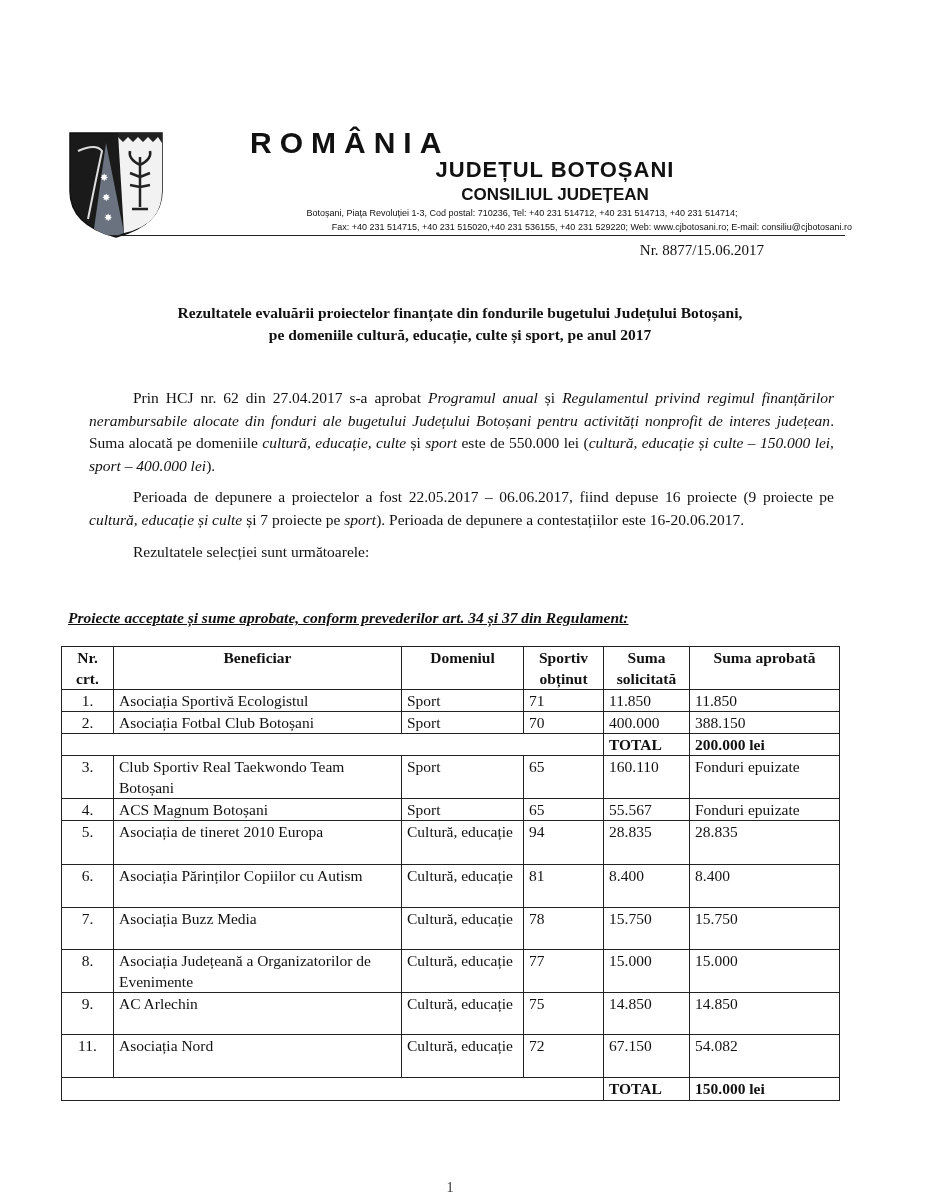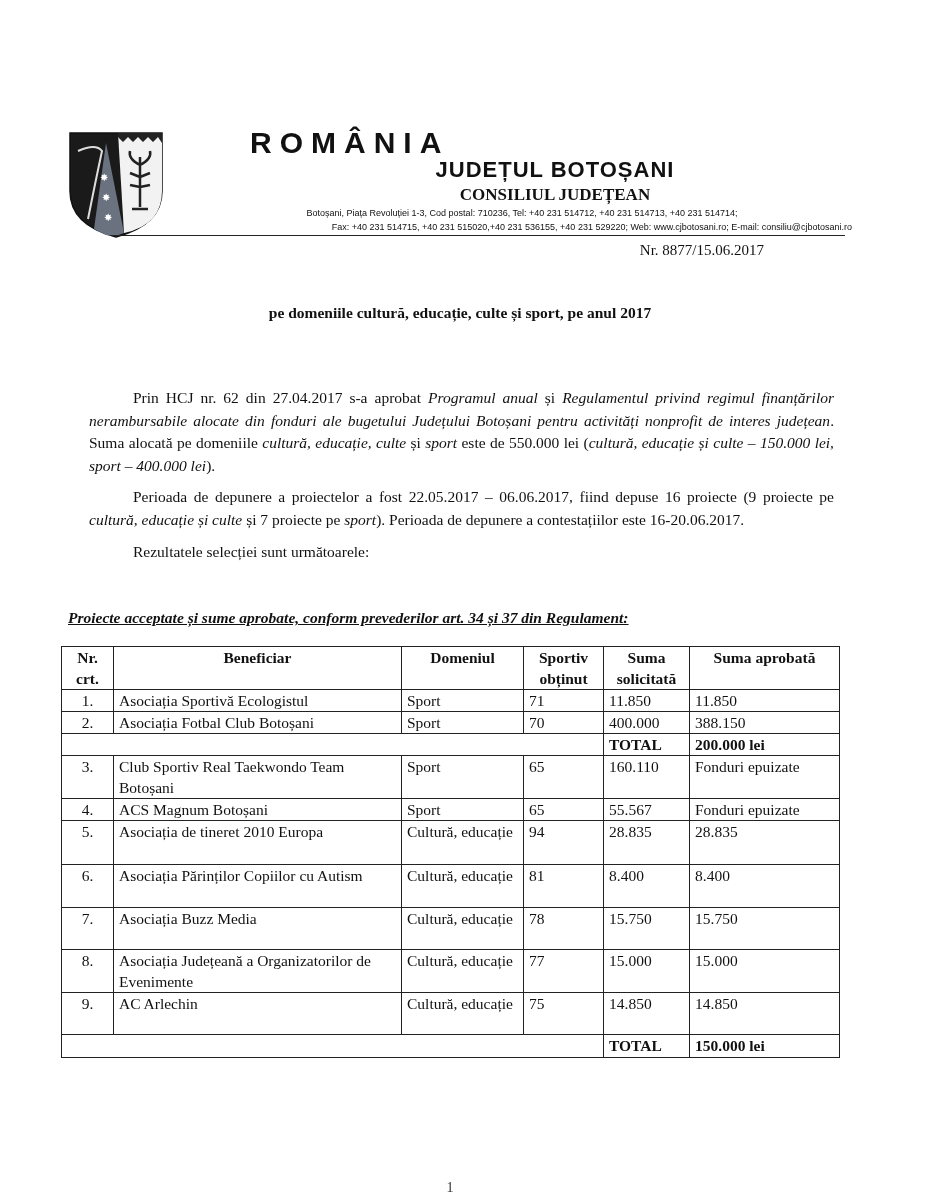--- a/index.html
+++ b/index.html
@@ -8,21 +8,21 @@
     font-family: "Liberation Serif", serif; color: #111;
   }
   .abs { position: absolute; }
   
   .crest { left: 66px; top: 129px; width: 100px; height: 110px; }
   .hdr-country { left: 250px; top: 126px; width: 610px; text-align: left;
     font-family: "Liberation Sans", sans-serif; font-weight: bold; font-size: 30px; letter-spacing: 8px; line-height: 34px; }
   .hdr-county { left: 250px; top: 157px; width: 610px; text-align: center;
     font-family: "Liberation Sans", sans-serif; font-weight: bold; font-size: 22px; letter-spacing: 1px; line-height: 26px; }
   .hdr-council { left: 250px; top: 185px; width: 610px; text-align: center;
-    font-family: Liberation Serif, serif; font-weight: bold; font-size: 17px; line-height: 20px; }
+    font-family: Liberation Sans, sans-serif; font-weight: bold; font-size: 17px; line-height: 20px; }
   .hdr-addr { left: 202px; top: 207px; width: 640px; text-align: center;
     font-family: "Liberation Sans", sans-serif; font-size: 9px; line-height: 13px; white-space: nowrap; }
   .hdr-fax { left: 112px; top: 221px; width: 740px; text-align: right;
     font-family: "Liberation Sans", sans-serif; font-size: 9px; line-height: 13px; white-space: nowrap; }
   .hdr-rule { left: 110px; top: 235px; width: 735px; height: 0; border-top: 1.5px solid #222; }
   .doc-no { left: 560px; top: 240px; width: 204px; text-align: right; font-size: 15px; line-height: 20px; }
 
   .title { left: 80px; top: 302px; width: 760px; text-align: center; font-weight: bold; font-size: 15.5px; line-height: 22px; }
 
   .body-text { left: 80px; top: 378px; width: 763px; font-size: 15.5px; line-height: 22.6px; text-align: justify; }
@@ -62,20 +62,21 @@
 </div>
 <div class="abs hdr-country">ROMÂNIA</div>
 <div class="abs hdr-county">JUDEȚUL BOTOȘANI</div>
 <div class="abs hdr-council">CONSILIUL JUDEȚEAN</div>
 <div class="abs hdr-addr">Botoșani, Piața Revoluției 1-3, Cod postal: 710236, Tel: +40 231 514712, +40 231 514713, +40 231 514714;</div>
 <div class="abs hdr-fax">Fax: +40 231 514715, +40 231 515020,+40 231 536155, +40 231 529220; Web: www.cjbotosani.ro; E-mail: consiliu@cjbotosani.ro</div>
 <div class="abs hdr-rule"></div>
 <div class="abs doc-no">Nr. 8877/15.06.2017</div>
 
 <div class="abs title">
+  <div>Rezultatele evaluării proiectelor finanțate din fondurile bugetului Județului Botoșani,</div>
   <div>pe domeniile cultură, educație, culte și sport, pe anul 2017</div>
 </div>
 
 <div class="abs body-text">
   <p class="indent"><span>Prin HCJ nr. 62 din 27.04.2017 s-a aprobat </span><i>Programul anual</i><span> și </span><i>Regulamentul privind regimul finanțărilor nerambursabile alocate din fonduri ale bugetului Județului Botoșani pentru activități nonprofit de interes județean</i><span>. Suma alocată pe domeniile </span><i>cultură, educație, culte</i><span> și </span><i>sport</i><span> este de 550.000 lei (</span><i>cultură, educație și culte – 150.000 lei, sport – 400.000 lei</i><span>).</span></p>
   <p class="indent"><span>Perioada de depunere a proiectelor a fost 22.05.2017 – 06.06.2017, fiind depuse 16 proiecte (9 proiecte pe </span><i>cultură, educație și culte</i><span> și 7 proiecte pe </span><i>sport</i><span>). Perioada de depunere a contestațiilor este 16-20.06.2017.</span></p>
   <p class="indent">Rezultatele selecției sunt următoarele:</p>
 </div>
 
 <div class="abs section-title">Proiecte acceptate și sume aprobate, conform prevederilor art. 34 și 37 din Regulament:</div>
@@ -170,20 +171,28 @@
       <td>15.000</td>
     </tr>
     <tr style="height:42px">
       <td class="nr">9.</td>
       <td>AC Arlechin</td>
       <td>Cultură, educație</td>
       <td>75</td>
       <td>14.850</td>
       <td>14.850</td>
     </tr>
+    <tr style="height:43px">
+      <td class="nr">11.</td>
+      <td>Asociația Nord</td>
+      <td>Cultură, educație</td>
+      <td>72</td>
+      <td>67.150</td>
+      <td>54.082</td>
+    </tr>
     <tr class="total" style="height:23px">
       <td class="blank" colspan="4"></td>
       <td>TOTAL</td>
       <td>150.000 lei</td>
     </tr>
   </tbody>
 </table>
 
 <div class="abs page-no">1</div>
 

